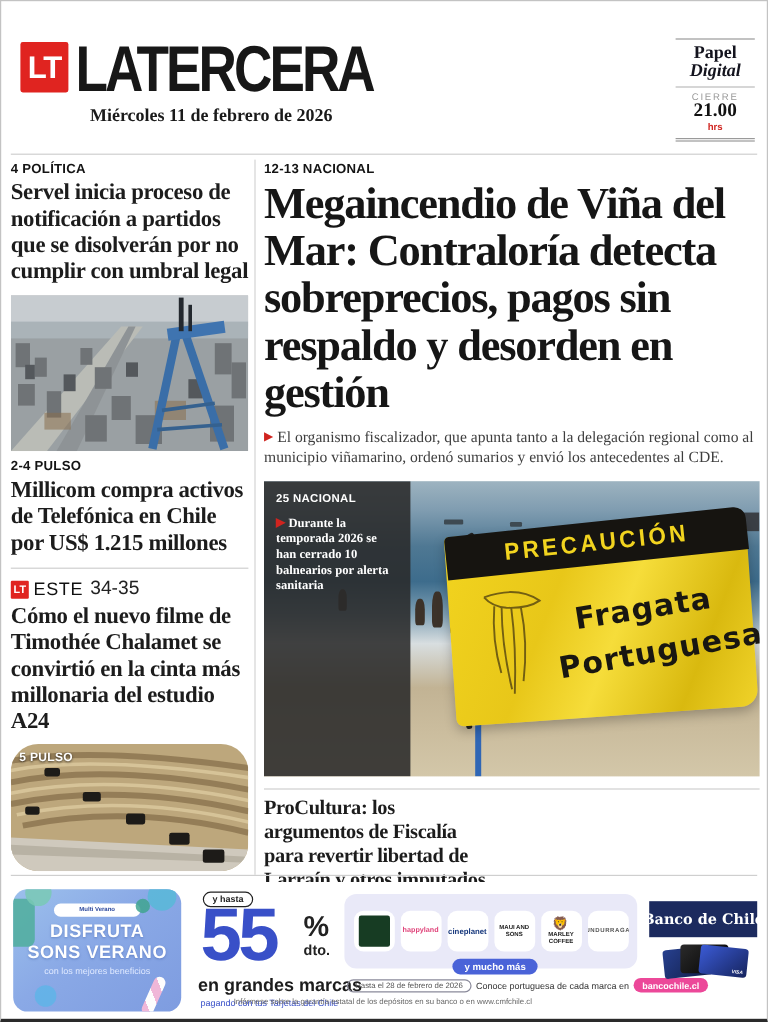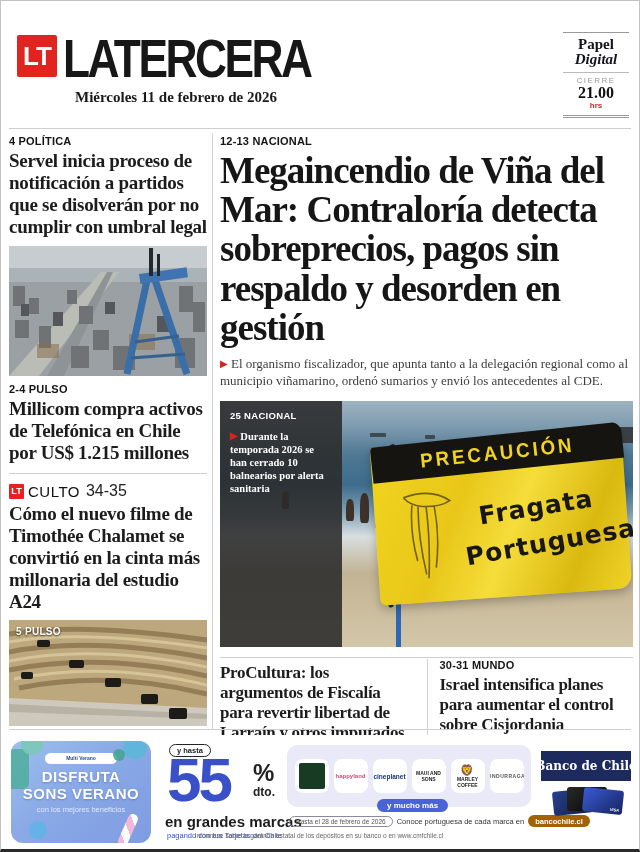--- a/index.html
+++ b/index.html
@@ -37,21 +37,21 @@
   .toprule { position:absolute; left:8px; right:8px; top:127px; border-top:1px solid #cfcfcf; }
   .vdivider { position:absolute; left:211px; top:132px; height:596px; border-left:1px solid #d4d4d4; }
   
   .kicker { font-size:11px; font-weight:bold; color:#141414; letter-spacing:.2px; }
   .serifhead { font-family:"Liberation Serif", serif; font-weight:bold; color:#1c1c1c; letter-spacing:-.3px; }
   .rule { border-top:1px solid #cfcfcf; }
   
   .leftcol { position:absolute; left:8px; top:134px; width:198px; }
   .leftcol .h { font-size:19px; line-height:1.16; margin-top:3px; }
   .img-city { position:relative; width:198px; height:130px; margin:8px 0 7px; overflow:hidden; }
-  .img-mine { position:relative; width:198px; height:106px; margin:7px 0 6px; overflow:hidden; }
+  .img-mine { position:relative; width:198px; height:106px; margin:7px 0 6px; overflow:hidden;border-radius:23px; }
   .mine-label { position:absolute; left:7px; top:6px; color:#fff; font-size:10px; font-weight:bold; text-shadow:0 1px 2px rgba(0,0,0,.7); letter-spacing:.3px;}
   .culto-row { display:flex; align-items:center; gap:4px; margin-top:2px; }
   .culto-lt { width:15px; height:15px; background:#e02420; color:#fff; font-size:9px; font-weight:bold; display:flex; align-items:center; justify-content:center; border-radius:1px; }
   .culto-name { font-size:15px; color:#111; letter-spacing:.5px; }
   .culto-pages { font-size:16px; font-weight:normal; color:#222; margin-left:2px; }
   
   .maincol { position:absolute; left:219px; top:134px; width:413px; }
   .main-h { font-size:37px; line-height:1.06; letter-spacing:-1px; margin-top:4px; color:#161616;}
   .deck { font-family:"Liberation Serif", serif; font-size:13px; line-height:1.3; color:#3e3e3e; margin-top:9px; }
   .arrow { color:#d0241f; font-size:10px; vertical-align:1px; }
@@ -113,21 +113,21 @@
   .tile .t-happy { font-size:6px; color:#e0457b; }
   .tile .t-cine { font-size:6.5px; color:#16377c; }
   .tile .t-maui { font-size:5px; color:#222; }
   .tile .t-marley { font-size:5px; color:#1b1b1b; line-height:1.2;}
   .tile .t-und { font-size:5px; color:#555; letter-spacing:.5px;}
   .lion { font-size:11px; line-height:1; }
   .mucho { position:absolute; left:368px; top:64px; background:#4a63d8; color:#fff; font-size:8px; font-weight:bold; border-radius:8px; padding:2px 10px; }
   .validity-row { position:absolute; left:280px; top:80px; width:260px; display:flex; align-items:center; gap:4px; white-space:nowrap;}
   .val-pill { border:1px solid #8a8a9a; border-radius:8px; color:#555; font-size:6.5px; padding:1px 6px; }
   .cond { font-size:7.5px; color:#333; }
-  .site-pill { background:#a16207; color:#fff; font-size:7.5px; font-weight:bold; border-radius:8px; padding:1.5px 7px; }
+  .site-pill { background:#ec4899; color:#fff; font-size:7.5px; font-weight:bold; border-radius:8px; padding:1.5px 7px; }
   .fineprint { position:absolute; left:150px; top:97px; width:320px; text-align:center; font-size:6.5px; color:#666; }
   .bank-logo { position:absolute; left:532px; top:16px; width:90px; height:30px; background:#1c2a5e; color:#fff; display:flex; align-items:center; justify-content:center; font-family:"DejaVu Serif", serif; font-weight:bold; font-size:12px; white-space:nowrap; }
   .cards { position:absolute; left:544px; top:52px; width:70px; height:28px; }
   .card { position:absolute; width:40px; height:24px; border-radius:3px; }
   .card.c1 { left:0; top:3px; background:linear-gradient(135deg,#27408f,#101c45); transform:rotate(-6deg);}
   .card.c2 { left:14px; top:0; background:linear-gradient(135deg,#2b2b2b,#000); }
   .card.c3 { left:30px; top:2px; background:linear-gradient(135deg,#3b5bd6,#16245e); transform:rotate(6deg);}
   .card .visa { position:absolute; right:3px; bottom:2px; color:#fff; font-size:4px; font-style:italic; font-weight:bold;}
 </style>
 </head>
@@ -197,21 +197,21 @@
         <rect x="148" y="8" width="3" height="22" fill="#23282e"></rect>
       </svg>
     </div>
 
     <div class="kicker">2-4 PULSO</div>
     <div class="serifhead h">Millicom compra activos de Telefónica en Chile por US$ 1.215 millones</div>
     <div class="rule" style="margin-top:9px;"></div>
 
     <div class="culto-row" style="margin-top:8px;">
       <span class="culto-lt">LT</span>
-      <span class="culto-name">CULTO</span>
+      <span class="culto-name">ESTE</span>
       <span class="culto-pages">34-35</span>
     </div>
     <div class="serifhead h">Cómo el nuevo filme de Timothée Chalamet se convirtió en la cinta más millonaria del estudio A24</div>
 
     <div class="img-mine">
       <svg width="198" height="106" viewBox="0 0 198 106">
         <rect width="198" height="106" fill="#bda77c"></rect>
         <g stroke="#8a734e" stroke-width="5" fill="none" opacity=".8">
           <path d="M0 14 Q70 2 198 20"></path>
             <path d="M0 32 Q80 16 198 38"></path>
@@ -280,24 +280,20 @@
         <div class="b"><span class="arrow">▶</span> <span>Durante la temporada 2026 se han cerrado 10 balnearios por alerta sanitaria</span></div>
       </div>
     </div>
     <div class="rule" style="margin-top:10px;"></div>
   </div>
 
   <div class="bottomstrip">
     <div class="bs-item">
       <div class="serifhead h">ProCultura: los argumentos de Fiscalía para revertir libertad de Larraín y otros imputados</div>
     </div>
-    <div class="bs-item">
-      <div class="kicker">30-31 MUNDO</div>
-      <div class="serifhead h">Israel intensifica planes para aumentar el control sobre Cisjordania</div>
-    </div>
   </div>
   <div class="botrule"></div>
 
   <div class="ad">
     <div class="ad-promo">
       <div class="deco" style="left:-8px; top:8px; width:26px; height:40px; background:#4fae9c; border-radius:6px;"></div>
       <div class="deco" style="left:10px; top:-8px; width:22px; height:22px; background:#79c9b5;"></div>
       <div class="deco" style="right:4px; top:-6px; width:24px; height:24px; background:#58b8d8;"></div>
       <div class="deco" style="right:26px; top:8px; width:12px; height:12px; background:#3fa58f;"></div>
       <div class="deco" style="left:18px; bottom:4px; width:18px; height:18px; background:#5fb4e8;"></div>

